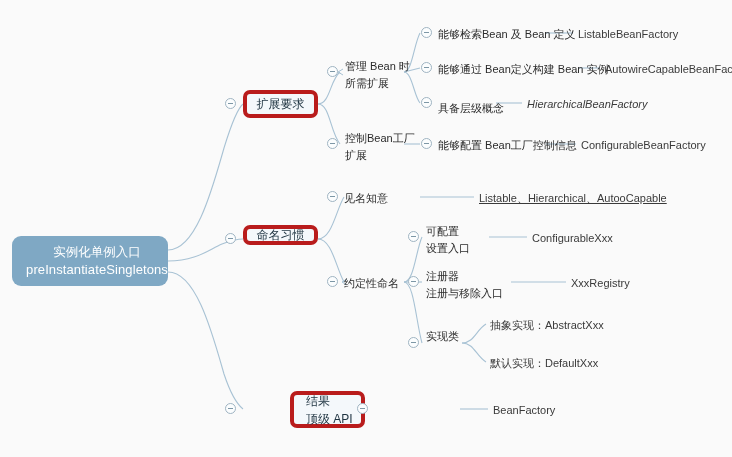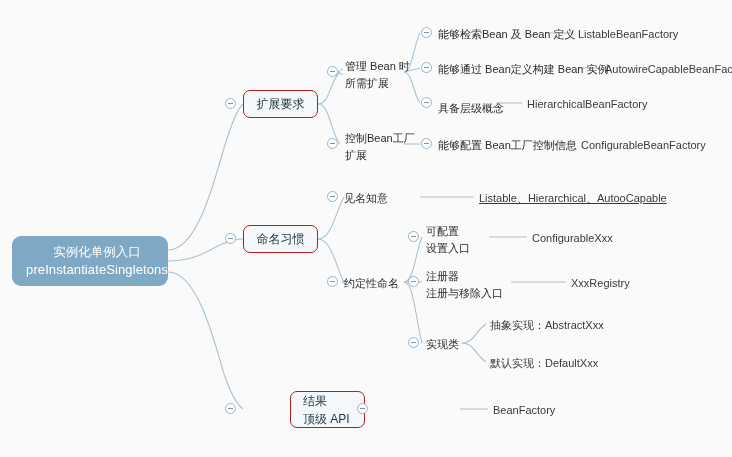--- a/index.html
+++ b/index.html
@@ -29,21 +29,21 @@
     line-height:1.35;
     align-items:center;
   }
   .root-node .l1{font-size:12.5px;}
   .root-node .l2{font-size:13px;letter-spacing:.1px;}
 
   
   .box-node{
     position:absolute;
     background:#f4f8fb;
-    border:1px solid #b91c1c;
+    border:4px solid #b91c1c;
     border-radius:7px;
     box-sizing:border-box;
     display:flex;flex-direction:column;
     justify-content:center;align-items:center;
     font-size:12px;
     color:#1e3340;
     line-height:1.5;
   }
   .box-node.two-line{align-items:flex-start;padding-left:12px;margin-left:47px;}
 
@@ -128,21 +128,21 @@
     <span class="l1">实例化单例入口</span>
     <span class="l2">preInstantiateSingletons</span>
   </div>
 
   <div class="toggle" style="left:225px;top:98px;"></div>
   <div class="box-node" style="left:243px;top:90px;width:75px;height:28px;">
     <span>扩展要求</span>
   </div>
 
   <div class="toggle" style="left:225px;top:233px;"></div>
-  <div class="box-node" style="left:243px;top:225px;width:75px;height:28px;">
+  <div class="box-node" style="left:243px;top:225px;width:75px;height:20px;">
     <span>命名习惯</span>
   </div>
 
   <div class="toggle" style="left:225px;top:403px;"></div>
   <div class="box-node two-line" style="left:243px;top:391px;width:75px;height:37px;">
     <span>结果</span>
     <span>顶级 API</span>
   </div>
 
   <div class="toggle" style="left:327px;top:66px;"></div>
@@ -170,21 +170,21 @@
     <span>能够通过 Bean定义构建 Bean 实例</span>
   </div>
   <div class="text-node leaf" style="left:605px;top:61px;">
     <span>AutowireCapableBeanFactory</span>
   </div>
 
   <div class="toggle" style="left:421px;top:97px;"></div>
   <div class="text-node" style="left:438px;top:100px;">
     <span>具备层级概念</span>
   </div>
-  <div class="text-node leaf" style="left:527px;top:96px;">
+  <div class="text-node leaf" style="left:527px;top:96px;font-style:italic;">
     <span>HierarchicalBeanFactory</span>
   </div>
 
   <div class="toggle" style="left:421px;top:138px;"></div>
   <div class="text-node" style="left:438px;top:137px;">
     <span>能够配置 Bean工厂控制信息</span>
   </div>
   <div class="text-node leaf" style="left:581px;top:137px;">
     <span>ConfigurableBeanFactory</span>
   </div>
@@ -214,21 +214,21 @@
   <div class="toggle" style="left:408px;top:276px;"></div>
   <div class="text-node" style="left:426px;top:268px;">
     <span class="sub">注册器</span>
     <span class="sub">注册与移除入口</span>
   </div>
   <div class="text-node leaf" style="left:571px;top:275px;">
     <span>XxxRegistry</span>
   </div>
 
   <div class="toggle" style="left:408px;top:337px;"></div>
-  <div class="text-node" style="left:426px;top:336px;">
+  <div class="text-node" style="left:426px;top:328px;">
     <span>实现类</span>
   </div>
   <div class="text-node leaf" style="left:490px;top:317px;">
     <span>抽象实现：AbstractXxx</span>
   </div>
   <div class="text-node leaf" style="left:490px;top:355px;">
     <span>默认实现：DefaultXxx</span>
   </div>
 
   <div class="toggle" style="left:357px;top:403px;"></div>

